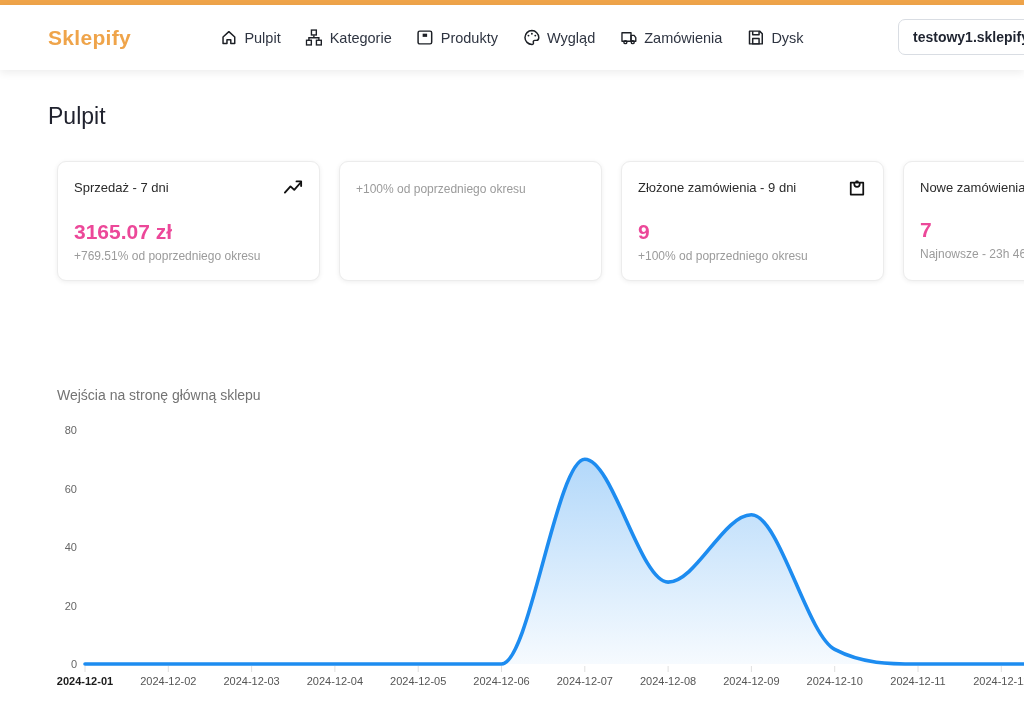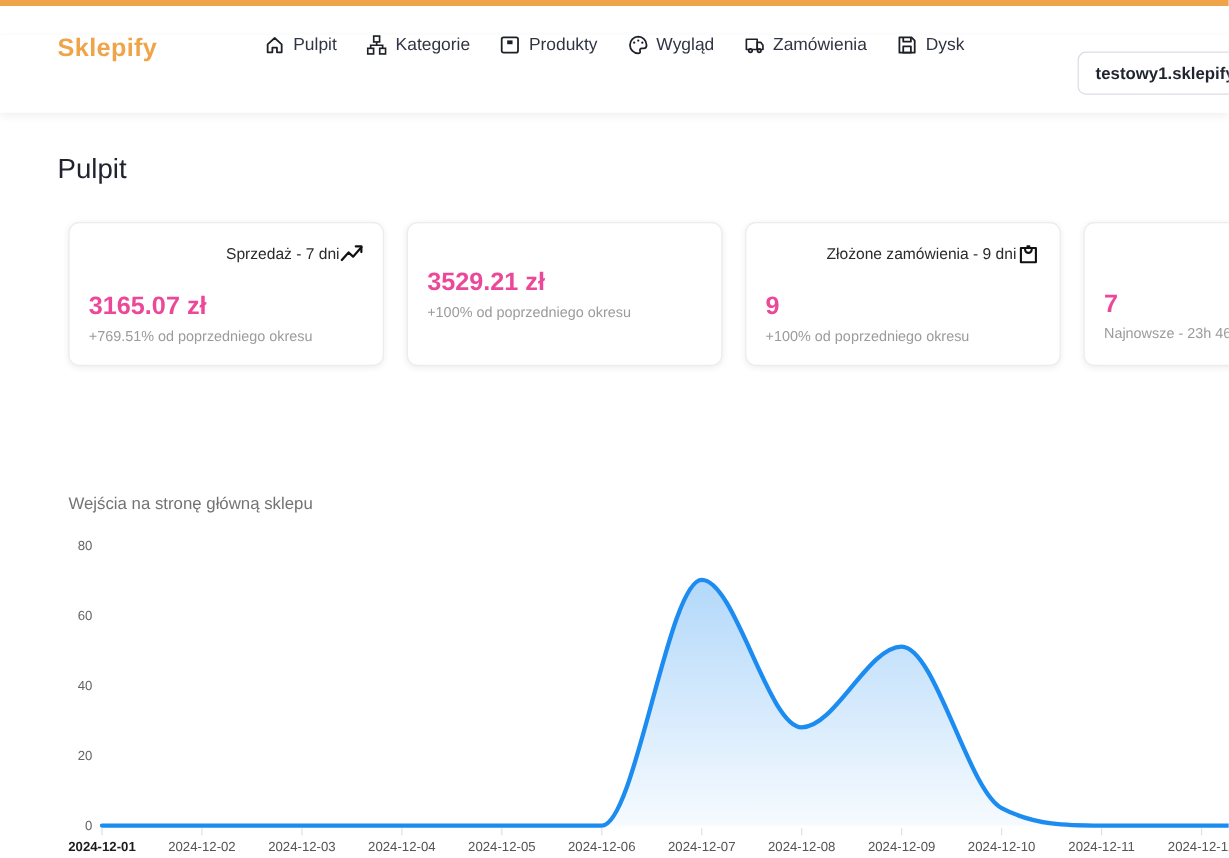--- a/index.html
+++ b/index.html
@@ -1,33 +1,33 @@
 <!DOCTYPE html>
 <html><head>
 <meta charset="utf-8">
 <style>
   html,body{margin:0;padding:0;width:1024px;height:715px;overflow:hidden;background:#fff;
     font-family:"Liberation Sans",sans-serif;}
   .top-stripe{height:5px;background:#efa44a;}
-  header{position:relative;height:65px;display:flex;align-items:flex-start;background:#fff;
-    box-shadow:0 3px 8px rgba(0,0,0,.07);margin-top:24px;}
+  header{position:relative;height:65px;display:flex;align-items:center;background:#fff;
+    box-shadow:0 3px 8px rgba(0,0,0,.07);}
   .logo{margin-left:48px;font-size:21px;font-weight:bold;color:#efa44a;letter-spacing:.3px;cursor:pointer;}
   nav{position:absolute;left:50%;transform:translateX(-50%);display:flex;gap:25px;align-items:center;}
   .nav-item{display:flex;align-items:center;gap:7px;font-size:14.5px;color:#2f3542;
     text-decoration:none;cursor:pointer;white-space:nowrap;}
   .nav-icon{width:17px;height:17px;display:inline-block;color:#1d2026;}
   .nav-icon svg{width:100%;height:100%;display:block;}
   .domain-box{position:absolute;left:898px;top:14px;width:190px;box-sizing:border-box;
     border:1px solid #d9dde3;border-radius:7px;padding:9px 14px;font-size:14px;font-weight:bold;
     color:#1f2430;background:#fff;white-space:nowrap;overflow:hidden;cursor:pointer;}
   main h1{margin:33px 0 0 48px;font-size:23px;font-weight:500;color:#20222e;}
   .cards{display:flex;gap:19px;margin:31px 0 0 57px;width:1200px;}
   .card{width:263px;box-sizing:border-box;flex:none;background:#fff;border:1px solid #ececec;
     border-radius:9px;box-shadow:0 1px 5px rgba(0,0,0,.07);padding:15px 16px 17px;}
-  .card-top{display:flex;justify-content:flex-end;align-items:flex-start;}
+  .card-top{display:flex;justify-content:space-between;align-items:flex-start;}
   .card-title{font-size:13px;color:#2b2b2b;padding-top:3px;}
   .card-icon{width:20px;height:20px;color:#111;}
   .card-icon svg{width:100%;height:100%;display:block;}
   .card-value{font-size:21px;font-weight:bold;color:#ec4899;margin-top:23px;}
   .card-sub{font-size:12px;color:#9b9b9b;margin-top:5px;white-space:nowrap;overflow:hidden;}
   .chart-section{margin-top:106px;}
   .chart-title{margin-left:57px;font-size:14px;color:#737373;}
   svg#chart{display:block;margin-top:6px;}
 </style>
 </head>
@@ -112,21 +112,20 @@
             <svg viewBox="0 0 16 16" fill="none" stroke="currentColor" stroke-width="1.5" stroke-linecap="round" stroke-linejoin="round">
               <path d="M1.5 12.5 6 7.5l3 2.8 5.5-6.3"></path>
               <path d="M10.8 3.5h3.7v3.7"></path>
             </svg>
           </span>
         </div>
         <div class="card-value">3165.07 zł</div>
         <div class="card-sub">+769.51% od poprzedniego okresu</div>
       </div>
       <div class="card">
-        <div class="card-value">3529.21 zł</div>
         <div class="card-sub">+100% od poprzedniego okresu</div>
       </div>
       <div class="card">
         <div class="card-top">
           <span class="card-title">Złożone zamówienia - 9 dni</span>
           <span class="card-icon">
             <svg viewBox="0 0 16 16" fill="none" stroke="currentColor" stroke-width="1.4" stroke-linejoin="round">
               <path d="M3 4.5h10V14H3z"></path>
               <path d="M5.8 4.5v1.1a2.2 2.2 0 0 0 4.4 0V4.5"></path>
               <path d="M7.4 4.5V3.4h1.2v1.1"></path>

